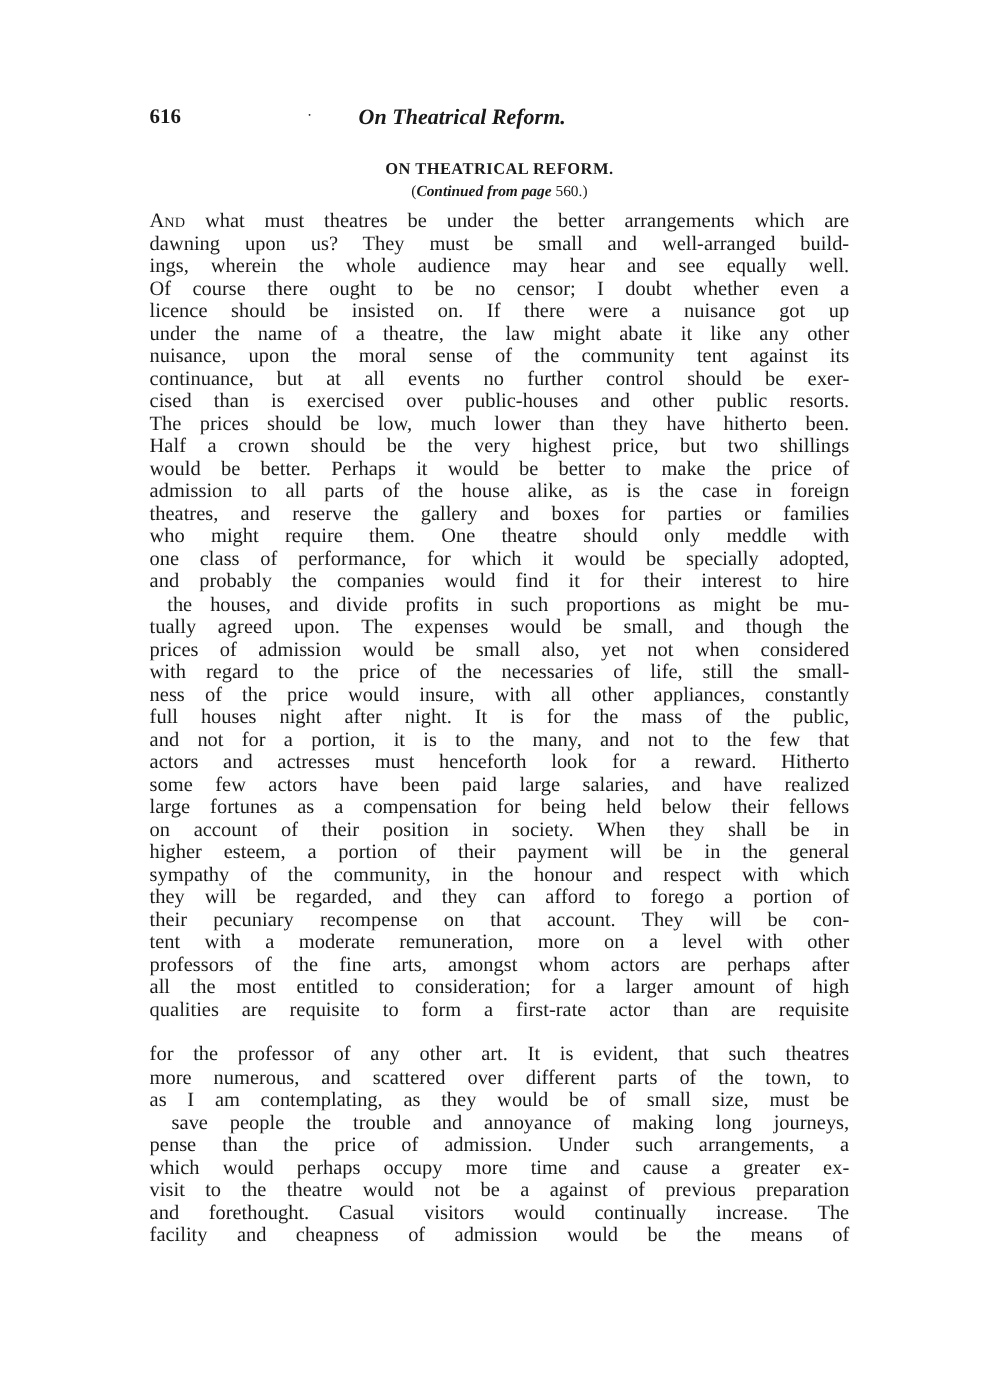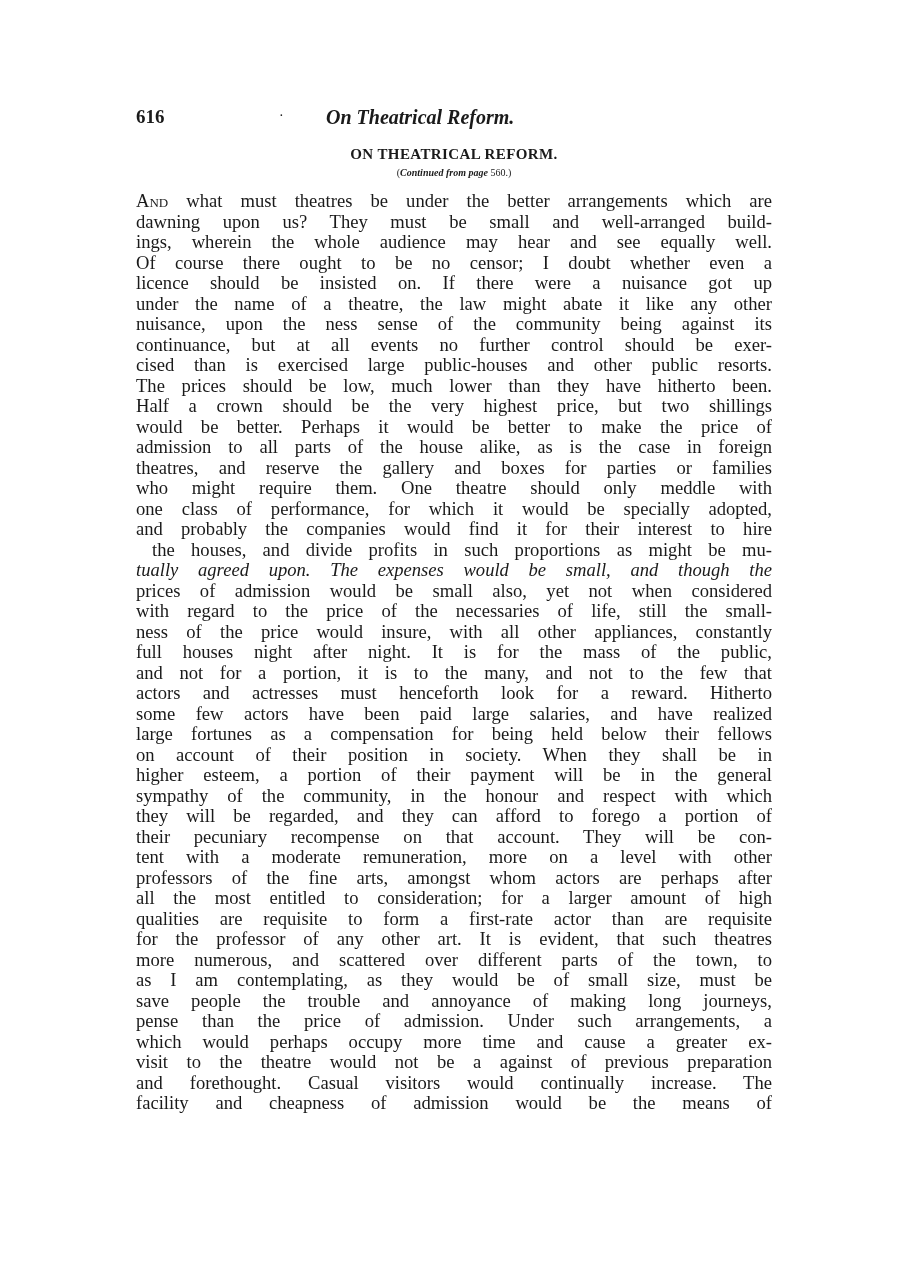--- a/index.html
+++ b/index.html
@@ -1,25 +1,25 @@
 <!DOCTYPE html>
 <html><head>
 <meta charset="utf-8">
 <style>
   html, body { margin: 0; padding: 0; background: #ffffff; }
   body { width: 904px; height: 1268px; position: relative; overflow: hidden;
          font-family: "Liberation Serif", "DejaVu Serif", serif; color: #1a1a1a; }
   .page { position: absolute; left: 136px; top: 0; width: 636px; }
-  .running-head { position: absolute; top: 106px; left: 0; width: 636px; height: 22px; }
+  .running-head { position: absolute; top: 96px; left: 0; width: 636px; height: 22px; }
   .page-number { position: absolute; left: 0; top: 0; font-size: 19px; font-weight: bold; }
   .running-title { position: absolute; left: 190px; top: 0; font-size: 20px; font-weight: bold; font-style: italic; }
   .dot { position: absolute; left: 143px; top: 2px; font-size: 14px; }
   .article-title { position: absolute; top: 146px; left: 0; width: 636px; text-align: center;
                    font-size: 15px; font-weight: bold; letter-spacing: 0.4px; }
-  .continued { position: absolute; top: 167px; left: 0; width: 636px; text-align: center; font-size: 10px; }
+  .continued { position: absolute; top: 167px; left: 0; width: 636px; text-align: center; font-size: 14px; }
   .continued i { font-weight: bold; }
   .body { position: absolute; top: 191px; left: 0; width: 636px; }
   .line { display: block; height: 20.5px; line-height: 20.5px; font-size: 18.6px;
           text-align: justify; text-align-last: justify; white-space: nowrap; overflow: visible; }
   .sc { font-variant: small-caps; font-weight: normal; }
 </style>
 </head>
 <body>
 
 <div class="page">
@@ -32,53 +32,53 @@
   <div class="article-title">ON THEATRICAL REFORM.</div>
   <div class="continued">(<i>Continued from page</i> <span>560</span>.)</div>
 
   <div class="body" id="body">
     <span class="line" style="display: block;"><span style="white-space: nowrap; word-spacing: 0px;"><span class="sc">And</span><span> what must theatres be under the better arrangements which are</span></span></span>
     <span class="line" style="display: block;"><span style="white-space: nowrap; word-spacing: 0px;">dawning upon us? They must be small and well-arranged build-</span></span>
     <span class="line" style="display: block;"><span style="white-space: nowrap; word-spacing: 0px;">ings, wherein the whole audience may hear and see equally well.</span></span>
     <span class="line" style="display: block;"><span style="white-space: nowrap; word-spacing: 0px;">Of course there ought to be no censor; I doubt whether even a</span></span>
     <span class="line" style="display: block;"><span style="white-space: nowrap; word-spacing: 0px;">licence should be insisted on.  If there were a nuisance got up</span></span>
     <span class="line" style="display: block;"><span style="white-space: nowrap; word-spacing: 0px;">under the name of a theatre, the law might abate it like any other</span></span>
-    <span class="line" style="display: block;"><span style="white-space: nowrap; word-spacing: 0px;">nuisance, upon the ness sense of the community being against its</span></span>
+    <span class="line" style="display: block;"><span style="white-space: nowrap; word-spacing: 0px;">nuisance, upon the moral sense of the community tent against its</span></span>
     <span class="line" style="display: block;"><span style="white-space: nowrap; word-spacing: 0px;">continuance, but at all events no further control should be exer-</span></span>
-    <span class="line" style="display: block;"><span style="white-space: nowrap; word-spacing: 0px;">cised than is exercised large public-houses and other public resorts.</span></span>
+    <span class="line" style="display: block;"><span style="white-space: nowrap; word-spacing: 0px;">cised than is exercised over public-houses and other public resorts.</span></span>
     <span class="line" style="display: block;"><span style="white-space: nowrap; word-spacing: 0px;">The prices should be low, much lower than they have hitherto been.</span></span>
     <span class="line" style="display: block;"><span style="white-space: nowrap; word-spacing: 0px;">Half a crown should be the very highest price, but two shillings</span></span>
     <span class="line" style="display: block;"><span style="white-space: nowrap; word-spacing: 0px; margin-top: 40px;">would be better.  Perhaps it would be better to make the price of</span></span>
     <span class="line" style="display: block;"><span style="white-space: nowrap; word-spacing: 0px;">admission to all parts of the house alike, as is the case in foreign</span></span>
     <span class="line" style="display: block;"><span style="white-space: nowrap; word-spacing: 0px;">theatres, and reserve the gallery and boxes for parties or families</span></span>
     <span class="line" style="display: block;"><span style="white-space: nowrap; word-spacing: 0px;">who might require them.  One theatre should only meddle with</span></span>
     <span class="line" style="display: block;"><span style="white-space: nowrap; word-spacing: 0px;">one class of performance, for which it would be specially adopted,</span></span>
     <span class="line" style="display: block;"><span style="white-space: nowrap; word-spacing: 0px;">and probably the companies would find it for their interest to hire</span></span>
     <span class="line" style="display: block; margin-left: 16px;"><span style="white-space: nowrap; word-spacing: 0px;">the houses, and divide profits in such proportions as might be mu-</span></span>
-    <span class="line" style="display: block;"><span style="white-space: nowrap; word-spacing: 0px; font-style: italic;">tually agreed upon. The expenses would be small, and though the</span></span>
+    <span class="line" style="display: block;"><span style="white-space: nowrap; word-spacing: 0px;">tually agreed upon. The expenses would be small, and though the</span></span>
     <span class="line" style="display: block;"><span style="white-space: nowrap; word-spacing: 0px;">prices of admission would be small also, yet not when considered</span></span>
     <span class="line" style="display: block;"><span style="white-space: nowrap; word-spacing: 0px;">with regard to the price of the necessaries of life, still the small-</span></span>
     <span class="line" style="display: block;"><span style="white-space: nowrap; word-spacing: 0px;">ness of the price would insure, with all other appliances, constantly</span></span>
     <span class="line" style="display: block;"><span style="white-space: nowrap; word-spacing: 0px;">full houses night after night.  It is for the mass of the public,</span></span>
     <span class="line" style="display: block;"><span style="white-space: nowrap; word-spacing: 0px;">and not for a portion, it is to the many, and not to the few that</span></span>
     <span class="line" style="display: block;"><span style="white-space: nowrap; word-spacing: 0px;">actors and actresses must henceforth look for a reward. Hitherto</span></span>
     <span class="line" style="display: block;"><span style="white-space: nowrap; word-spacing: 0px;">some few actors have been paid large salaries, and have realized</span></span>
     <span class="line" style="display: block;"><span style="white-space: nowrap; word-spacing: 0px;">large fortunes as a compensation for being held below their fellows</span></span>
     <span class="line" style="display: block;"><span style="white-space: nowrap; word-spacing: 0px;">on account of their position in society.  When they shall be in</span></span>
     <span class="line" style="display: block;"><span style="white-space: nowrap; word-spacing: 0px;">higher esteem, a portion of their payment will be in the general</span></span>
     <span class="line" style="display: block;"><span style="white-space: nowrap; word-spacing: 0px;">sympathy of the community, in the honour and respect with which</span></span>
     <span class="line" style="display: block;"><span style="white-space: nowrap; word-spacing: 0px;">they will be regarded, and they can afford to forego a portion of</span></span>
     <span class="line" style="display: block;"><span style="white-space: nowrap; word-spacing: 0px;">their pecuniary recompense on that account.  They will be con-</span></span>
     <span class="line" style="display: block;"><span style="white-space: nowrap; word-spacing: 0px;">tent with a moderate remuneration, more on a level with other</span></span>
     <span class="line" style="display: block;"><span style="white-space: nowrap; word-spacing: 0px;">professors of the fine arts, amongst whom actors are perhaps after</span></span>
     <span class="line" style="display: block;"><span style="white-space: nowrap; word-spacing: 0px;">all the most entitled to consideration; for a larger amount of high</span></span>
     <span class="line" style="display: block;"><span style="white-space: nowrap; word-spacing: 0px;">qualities are requisite to form a first-rate actor than are requisite</span></span>
-    <span class="line" style="display: block;"><span style="white-space: nowrap; word-spacing: 0px;">for the professor of any other art. It is evident, that such theatres</span></span>
+    <span class="line" style="display: block; margin-top: 20px;"><span style="white-space: nowrap; word-spacing: 0px;">for the professor of any other art. It is evident, that such theatres</span></span>
     <span class="line" style="display: block;"><span style="white-space: nowrap; word-spacing: 0px;">more numerous, and scattered over different parts of the town, to</span></span>
     <span class="line" style="display: block;"><span style="white-space: nowrap; word-spacing: 0px;">as I am contemplating, as they would be of small size, must be</span></span>
-    <span class="line" style="display: block;"><span style="white-space: nowrap; word-spacing: 0px;">save people the trouble and annoyance of making long journeys,</span></span>
+    <span class="line" style="display: block;"><span style="white-space: nowrap; word-spacing: 0px; margin-left: 20px;">save people the trouble and annoyance of making long journeys,</span></span>
     <span class="line" style="display: block;"><span style="white-space: nowrap; word-spacing: 0px;">pense than the price of admission.  Under such arrangements, a</span></span>
     <span class="line" style="display: block;"><span style="white-space: nowrap; word-spacing: 0px;">which would perhaps occupy more time and cause a greater ex-</span></span>
     <span class="line" style="display: block;"><span style="white-space: nowrap; word-spacing: 0px;">visit to the theatre would not be a against of previous preparation</span></span>
     <span class="line" style="display: block;"><span style="white-space: nowrap; word-spacing: 0px;">and forethought. Casual visitors would continually increase. The</span></span>
     <span class="line" style="display: block;"><span style="white-space: nowrap; word-spacing: 0px;">facility and cheapness of admission would be the means of</span></span>
   </div>
 </div>
 
 </body></html>

